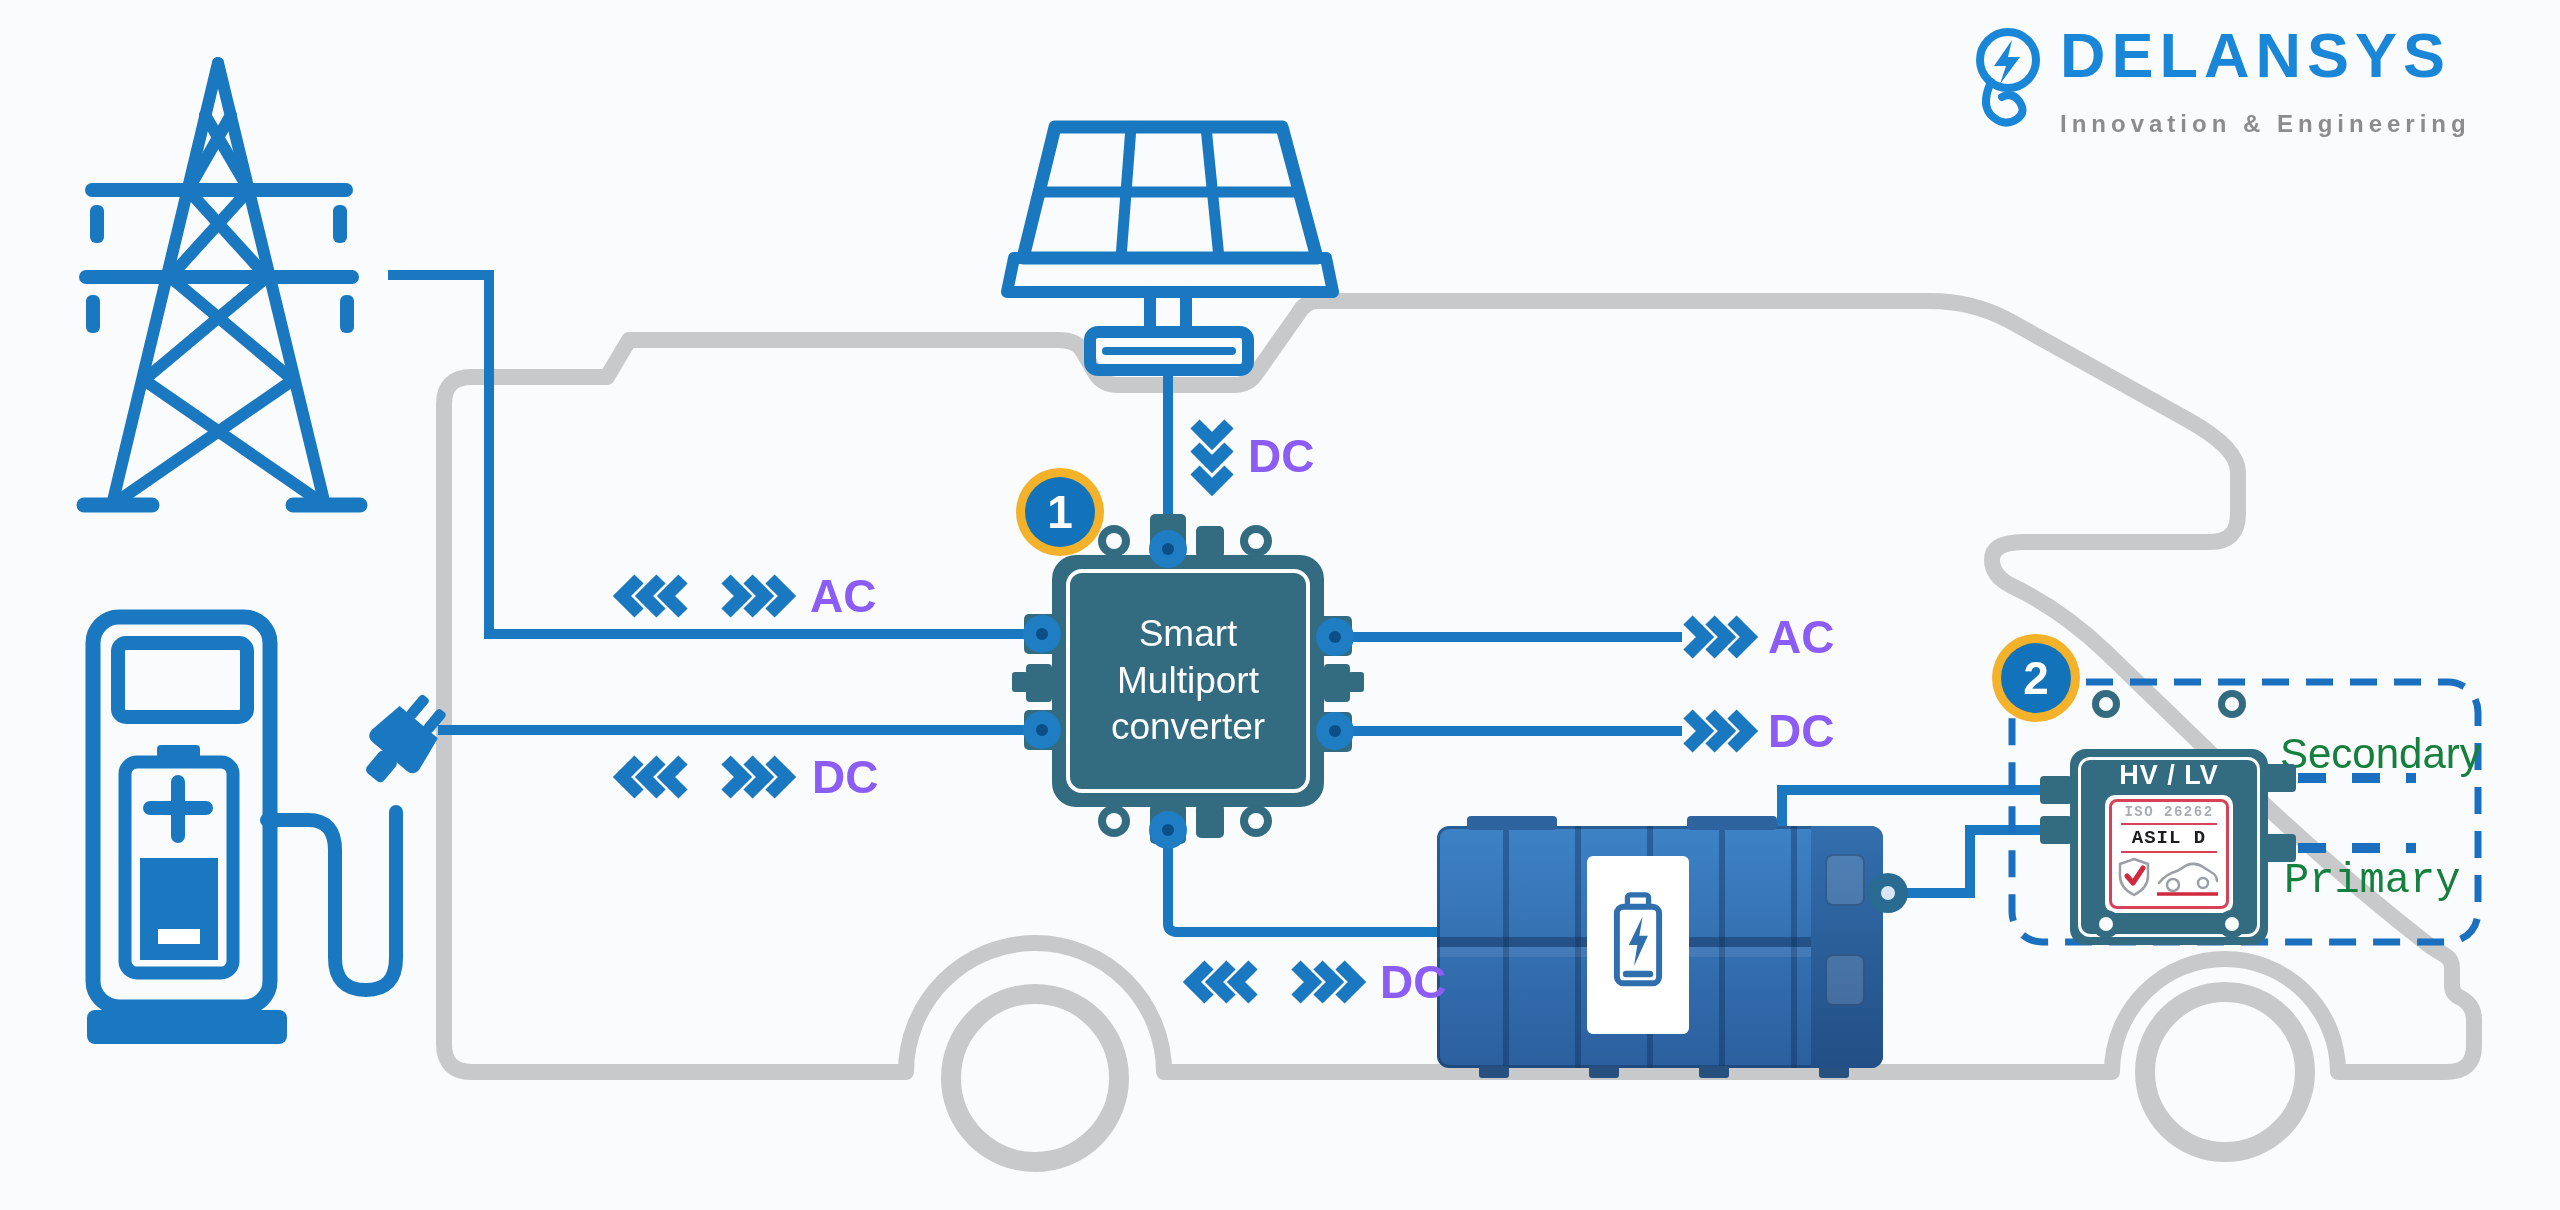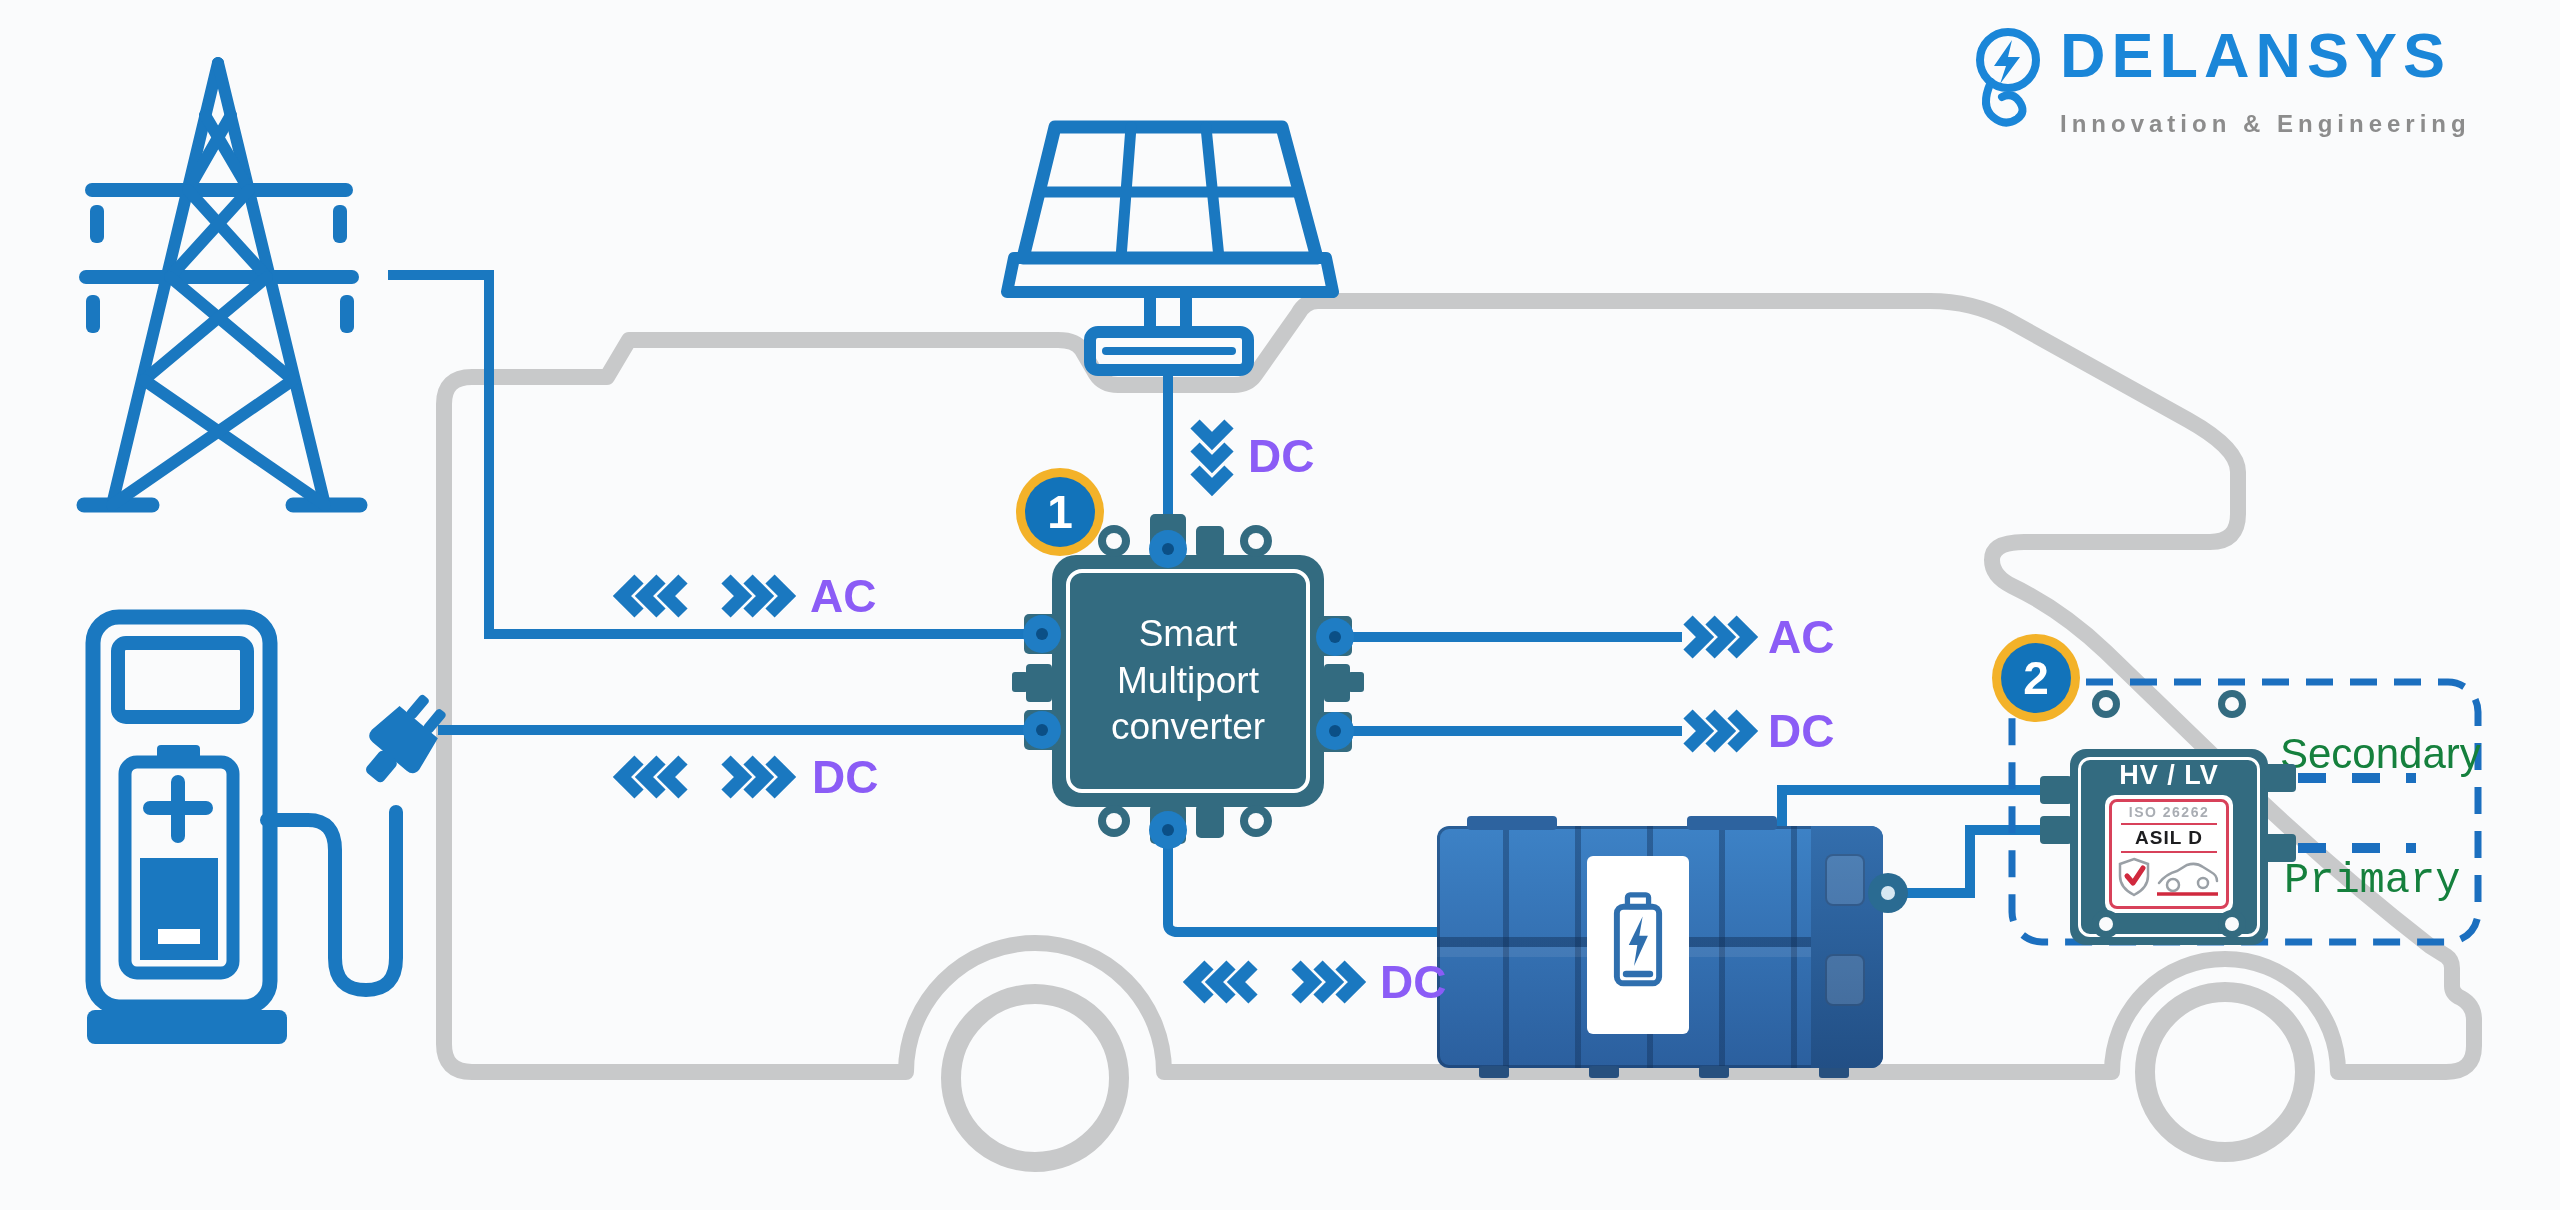--- a/index.html
+++ b/index.html
@@ -28,21 +28,21 @@
   .converter-border { position:absolute; inset:14px; border:4px solid #fff; border-radius:16px; }
   .converter-text { position:relative; text-align:center; color:#fff; font-size:37px; font-weight:normal; line-height:1.27; }
 
   
   .hvlv { position:absolute; left:2070px; top:716px; width:198px; height:196px;
           background:#336b80; border-radius:16px; z-index:2;
           display:flex; flex-direction:column; align-items:center;margin-top:33px; }
   .hvlv-border { position:absolute; inset:8px; border:3px solid #fff; border-radius:12px; }
   .hvlv-title { position:relative; color:#fff; font-size:27px; font-weight:bold; margin-top:11px; letter-spacing:1px; }
   .iso-card { position:relative; width:128px; height:118px; background:#fff; border-radius:10px; margin-top:4px;
-              display:flex; flex-direction:column; align-items:center; }
+              display:flex; flex-direction:column; align-items:center;font-family:Liberation Mono, monospace; }
   .iso-card-border { position:absolute; inset:4px; border:3px solid #d8415a; border-radius:8px; }
   .iso-text { position:relative; font-size:14px; font-weight:bold; color:#a9adb3; letter-spacing:1.5px; margin-top:9px; }
   .iso-rule { position:relative; width:96px; height:0; border-top:2px solid #d8415a; margin-top:3px; }
   .asil-text { position:relative; font-size:19px; font-weight:bold; color:#1d1d1f; letter-spacing:1px; margin-top:2px; }
   .asil-rule { position:relative; width:96px; height:0; border-top:2px solid #d8415a; margin-top:2px; }
   .iso-icons { position:relative; margin-top:3px; }
 
   
   .battery { position:absolute; left:1437px; top:826px; width:446px; height:242px; z-index:2;
              border-radius:12px;

